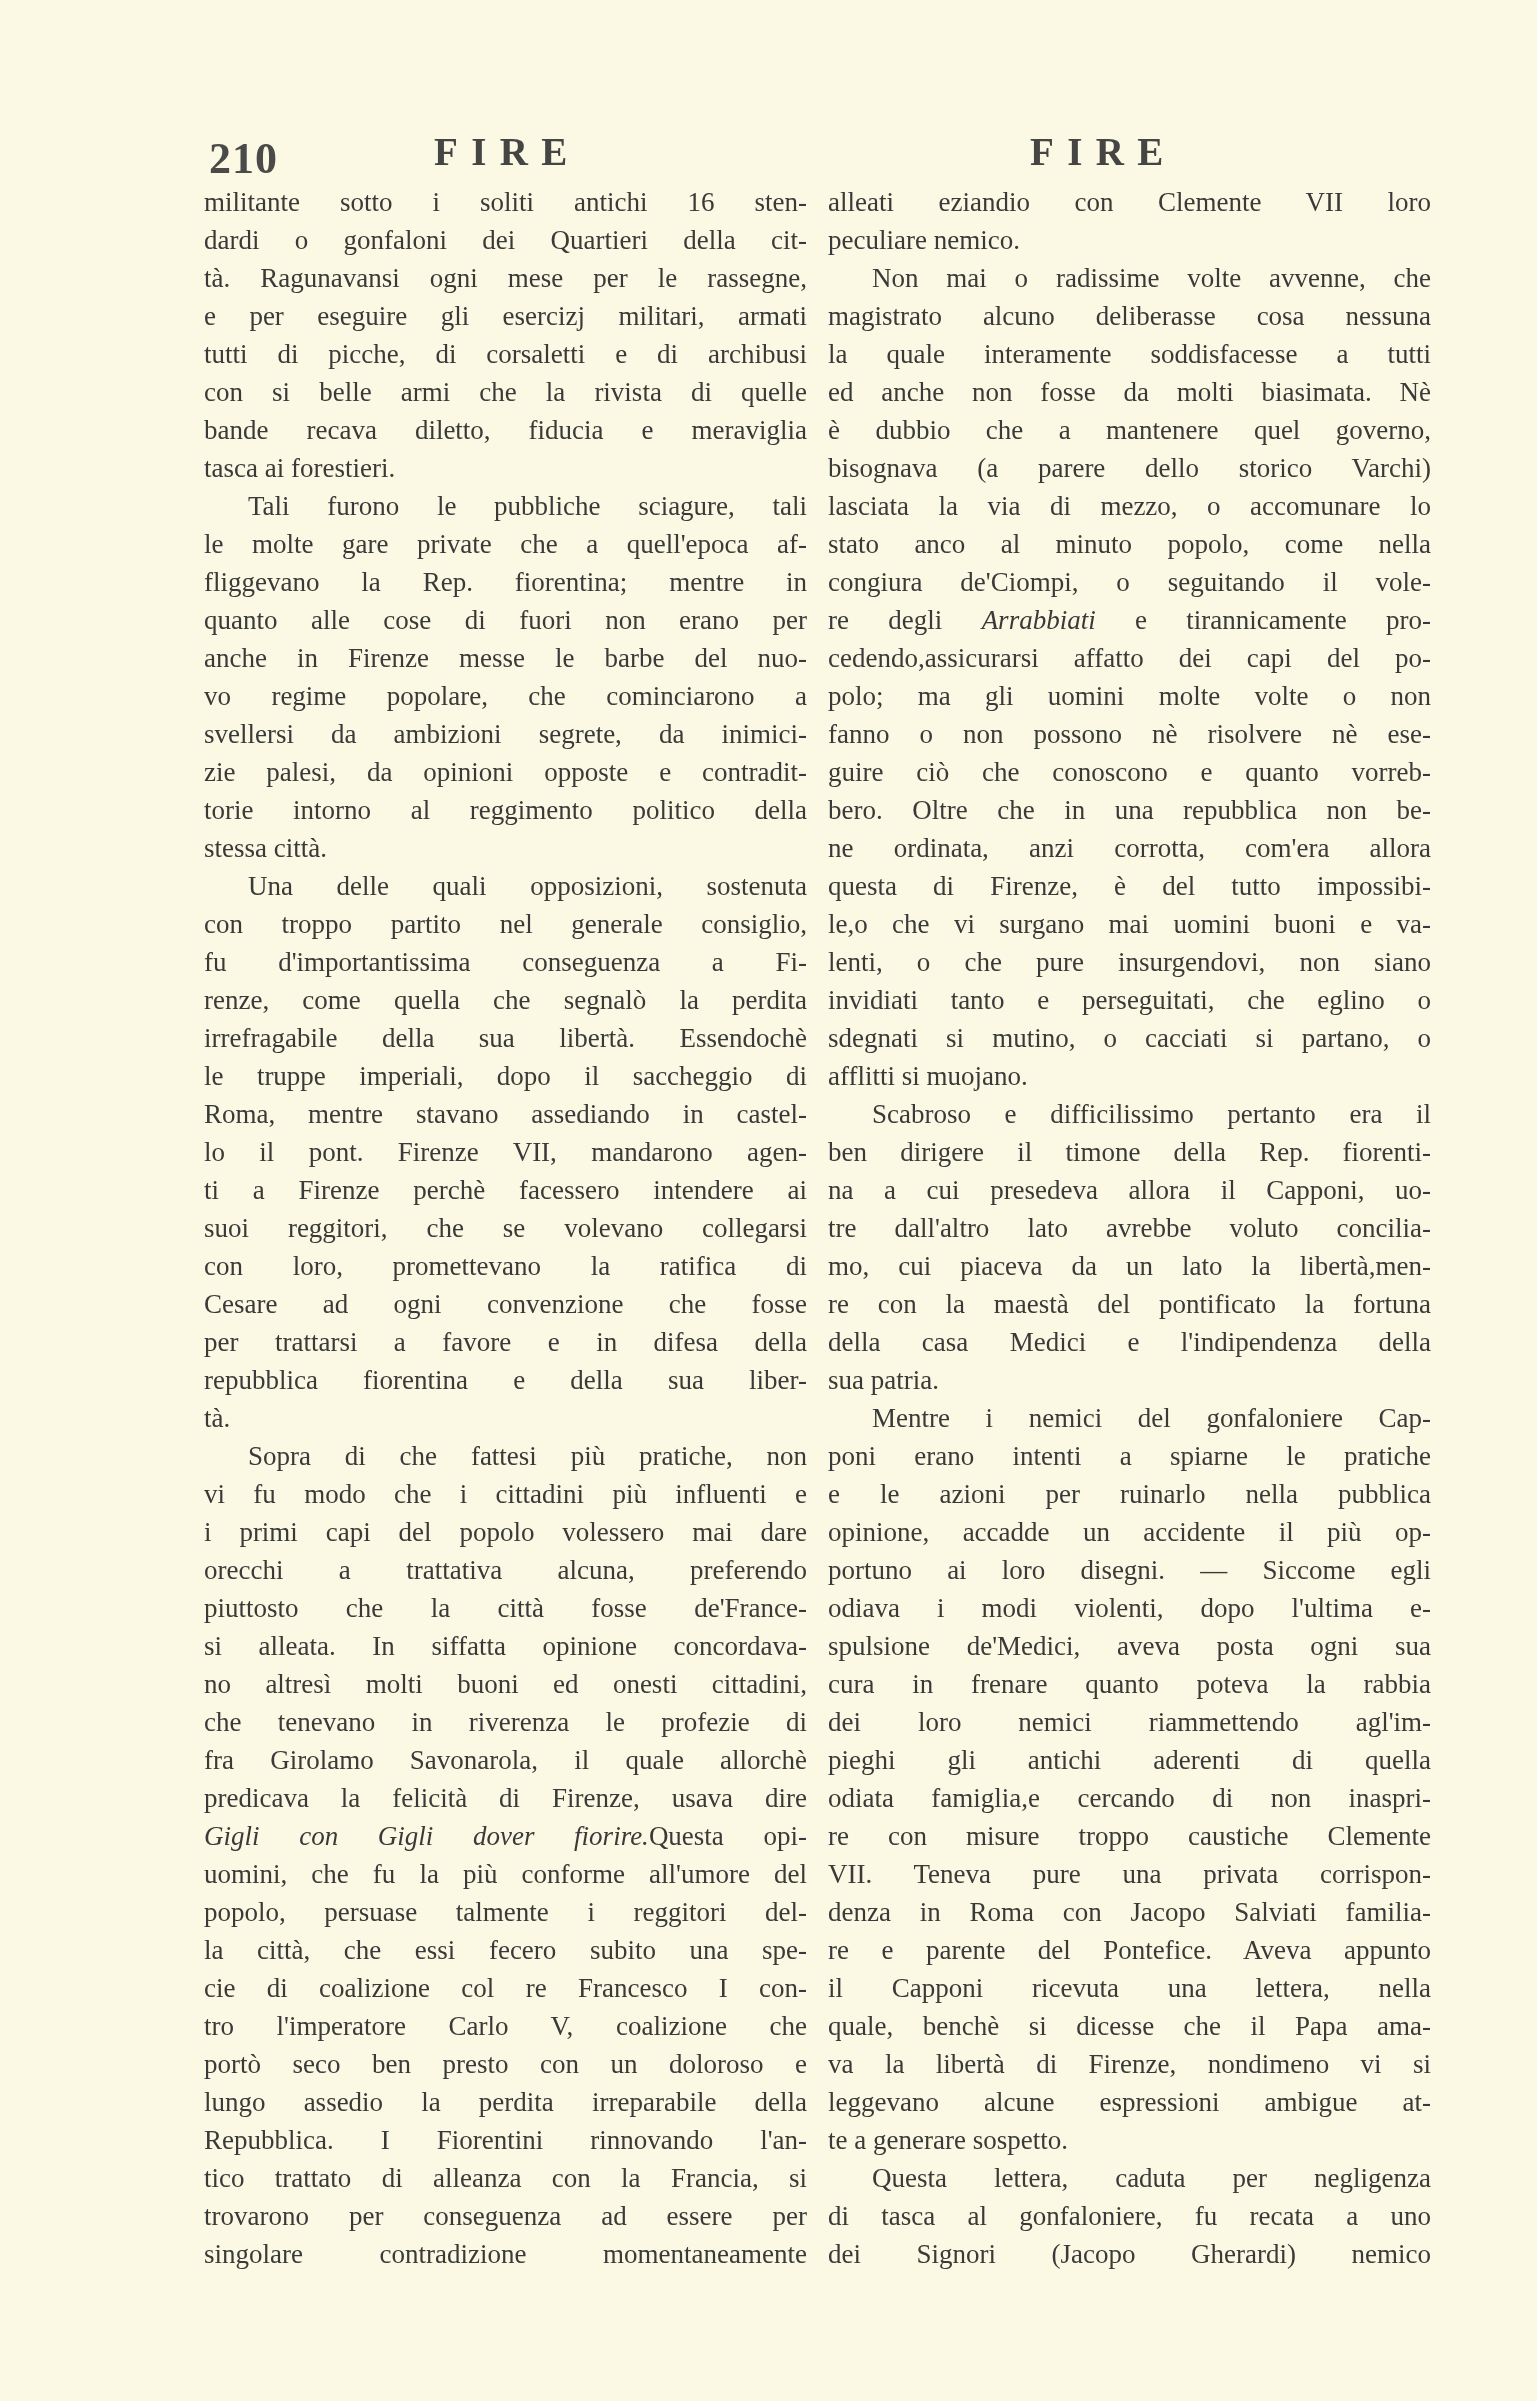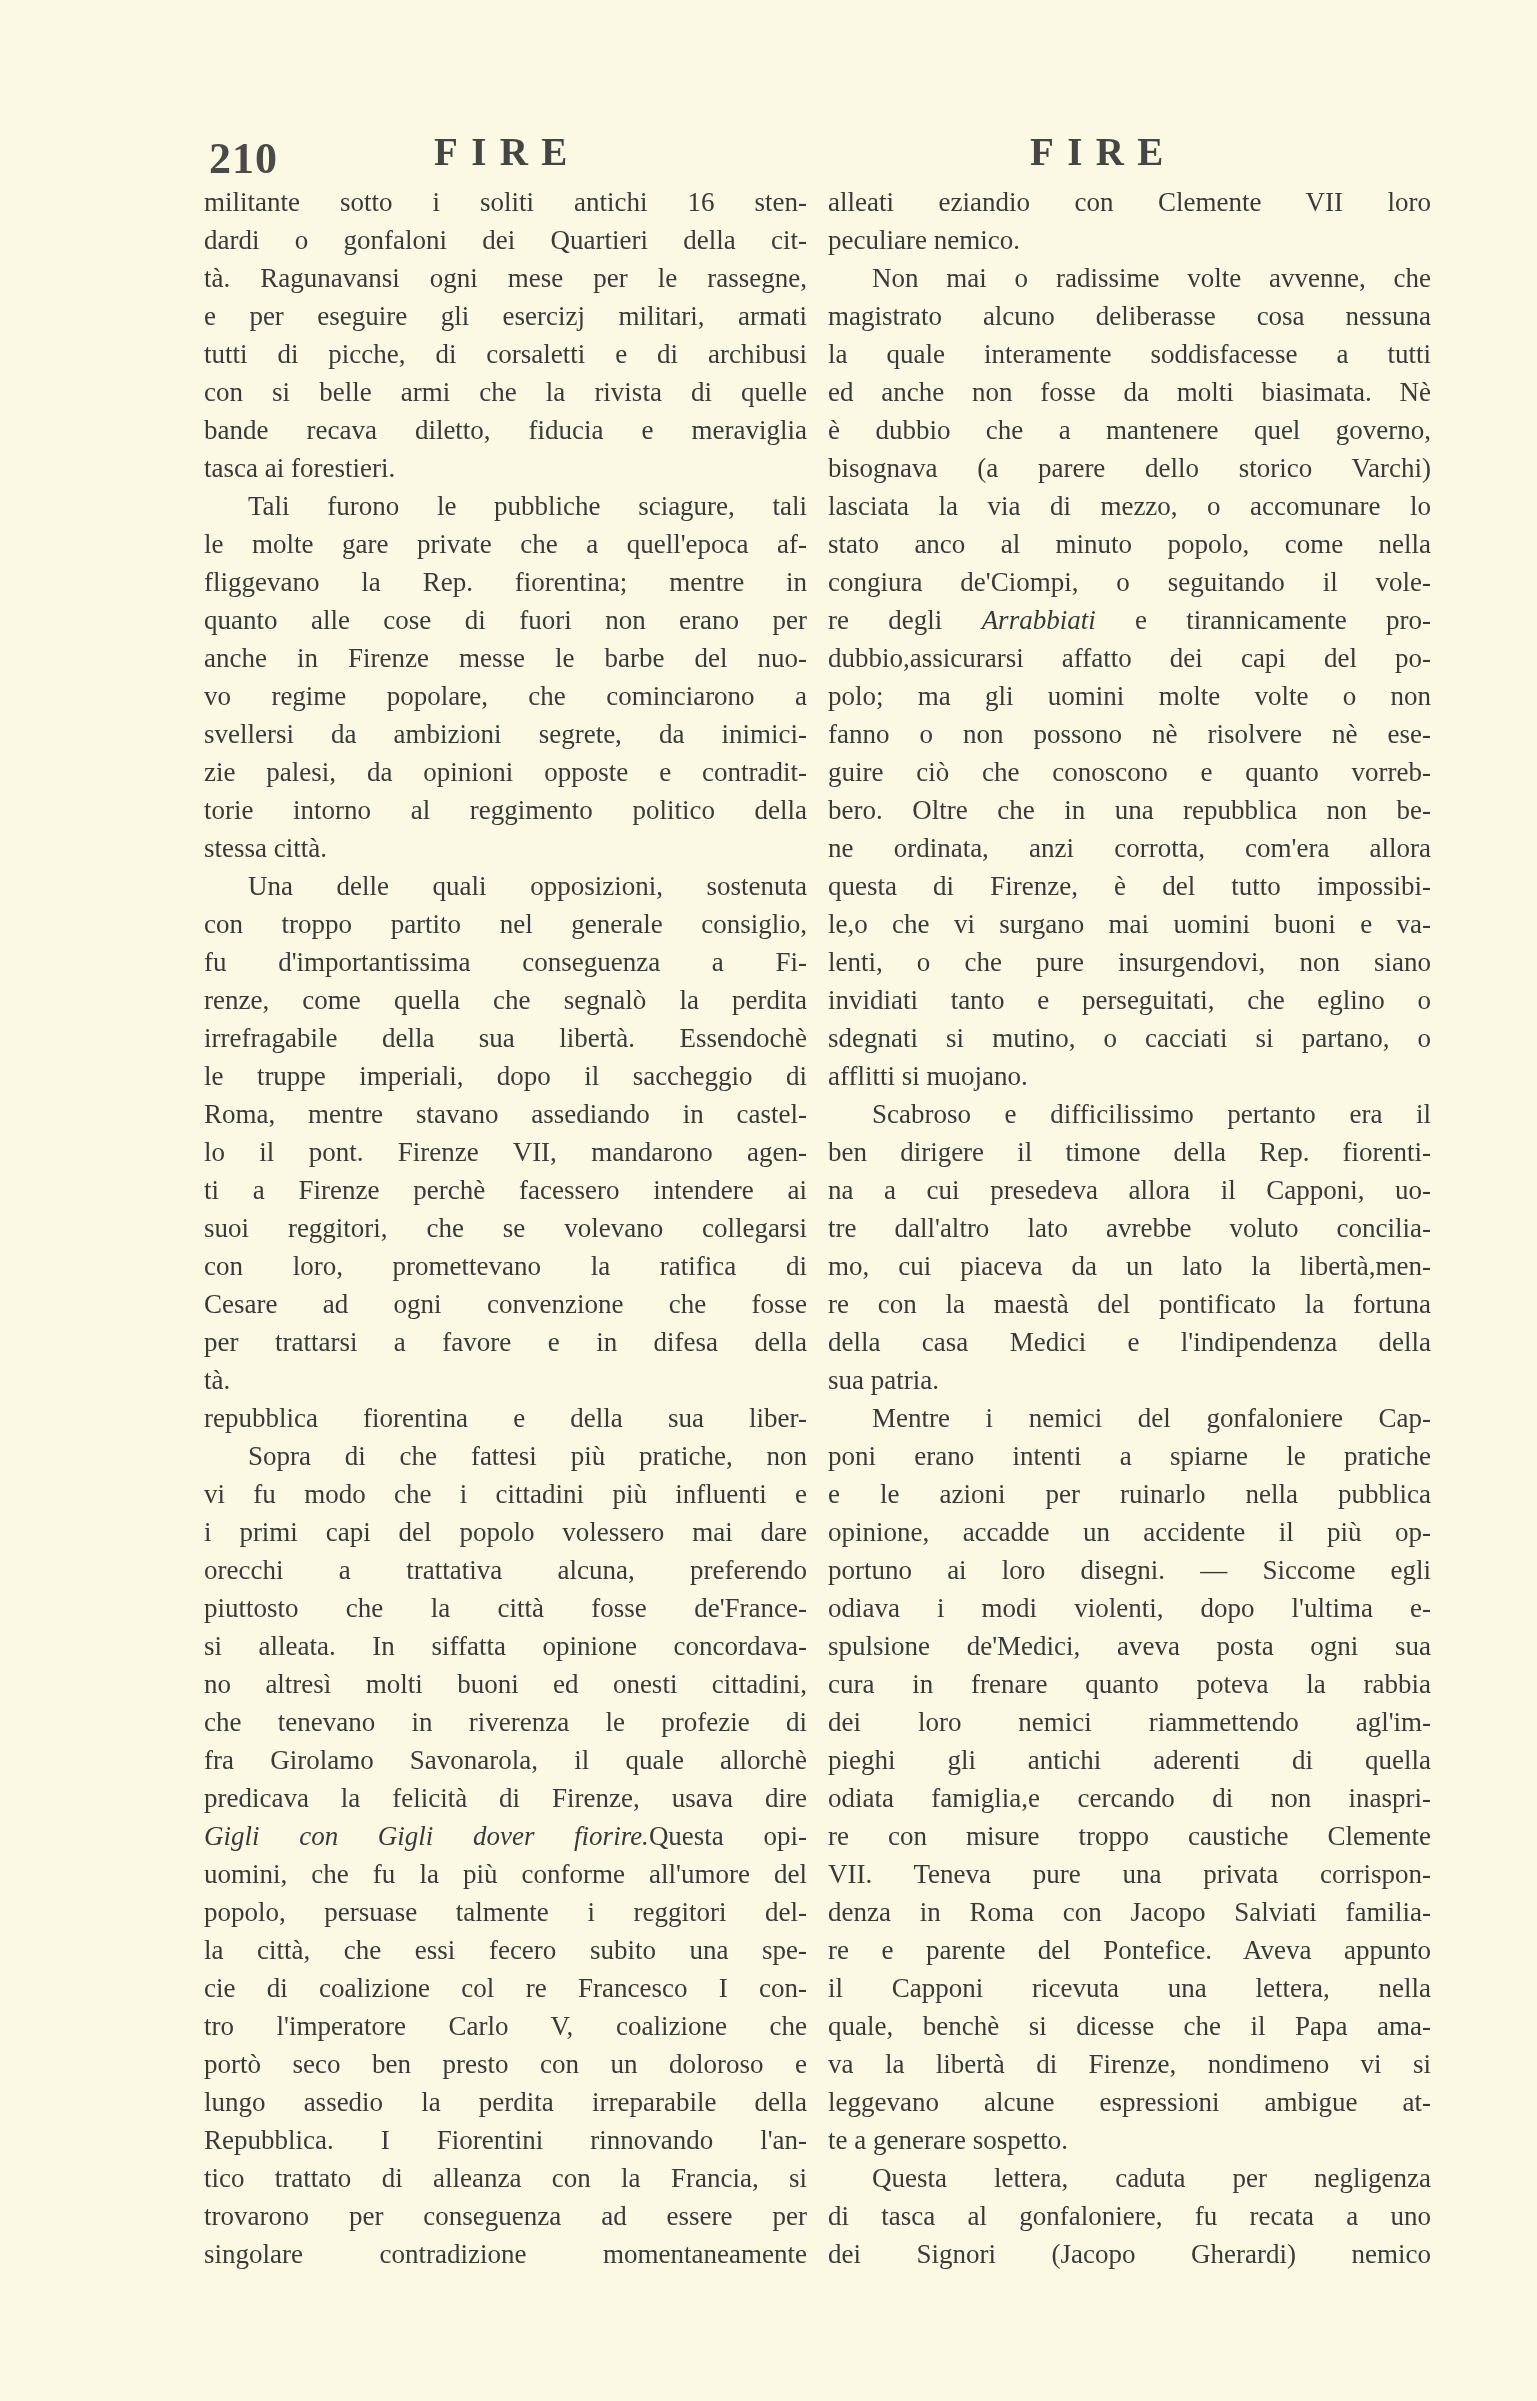--- a/index.html
+++ b/index.html
@@ -70,22 +70,22 @@
     <div class="line"><span>renze, come quella che segnalò la perdita</span></div>
     <div class="line"><span>irrefragabile della sua libertà. Essendochè</span></div>
     <div class="line"><span>le truppe imperiali, dopo il saccheggio di</span></div>
     <div class="line"><span>Roma, mentre stavano assediando in castel-</span></div>
     <div class="line"><span>lo il pont. Firenze VII, mandarono agen-</span></div>
     <div class="line"><span>ti a Firenze perchè facessero intendere ai</span></div>
     <div class="line"><span>suoi reggitori, che se volevano collegarsi</span></div>
     <div class="line"><span>con loro, promettevano la ratifica di</span></div>
     <div class="line"><span>Cesare ad ogni convenzione che fosse</span></div>
     <div class="line"><span>per trattarsi a favore e in difesa della</span></div>
+    <div class="line"><span>repubblica fiorentina e della sua liber-</span></div>
     <div class="line last"><span>tà.</span></div>
-    <div class="line"><span>repubblica fiorentina e della sua liber-</span></div>
     <div class="line indent"><span>Sopra di che fattesi più pratiche, non</span></div>
     <div class="line"><span>vi fu modo che i cittadini più influenti e</span></div>
     <div class="line"><span>i primi capi del popolo volessero mai dare</span></div>
     <div class="line"><span>orecchi a trattativa alcuna, preferendo</span></div>
     <div class="line"><span>piuttosto che la città fosse de'France-</span></div>
     <div class="line"><span>si alleata. In siffatta opinione concordava-</span></div>
     <div class="line"><span>no altresì molti buoni ed onesti cittadini,</span></div>
     <div class="line"><span>che tenevano in riverenza le profezie di</span></div>
     <div class="line"><span>fra Girolamo Savonarola, il quale allorchè</span></div>
     <div class="line"><span>predicava la felicità di Firenze, usava dire</span></div>
@@ -108,21 +108,21 @@
     <div class="line indent"><span>Non mai o radissime volte avvenne, che</span></div>
     <div class="line"><span>magistrato alcuno deliberasse cosa nessuna</span></div>
     <div class="line"><span>la quale interamente soddisfacesse a tutti</span></div>
     <div class="line"><span>ed anche non fosse da molti biasimata. Nè</span></div>
     <div class="line"><span>è dubbio che a mantenere quel governo,</span></div>
     <div class="line"><span>bisognava (a parere dello storico Varchi)</span></div>
     <div class="line"><span>lasciata la via di mezzo, o accomunare lo</span></div>
     <div class="line"><span>stato anco al minuto popolo, come nella</span></div>
     <div class="line"><span>congiura de'Ciompi, o seguitando il vole-</span></div>
     <div class="line"><span>re degli </span><i>Arrabbiati</i><span> e tirannicamente pro-</span></div>
-    <div class="line"><span>dubbio,assicurarsi affatto dei capi del po-</span></div>
+    <div class="line"><span>cedendo,assicurarsi affatto dei capi del po-</span></div>
     <div class="line"><span>polo; ma gli uomini molte volte o non</span></div>
     <div class="line"><span>fanno o non possono nè risolvere nè ese-</span></div>
     <div class="line"><span>guire ciò che conoscono e quanto vorreb-</span></div>
     <div class="line"><span>bero. Oltre che in una repubblica non be-</span></div>
     <div class="line"><span>ne ordinata, anzi corrotta, com'era allora</span></div>
     <div class="line"><span>questa di Firenze, è del tutto impossibi-</span></div>
     <div class="line"><span>le,o che vi surgano mai uomini buoni e va-</span></div>
     <div class="line"><span>lenti, o che pure insurgendovi, non siano</span></div>
     <div class="line"><span>invidiati tanto e perseguitati, che eglino o</span></div>
     <div class="line"><span>sdegnati si mutino, o cacciati si partano, o</span></div>

